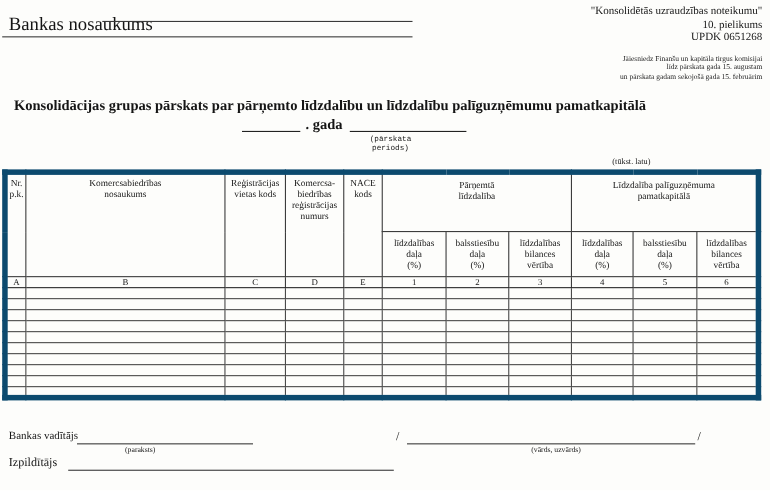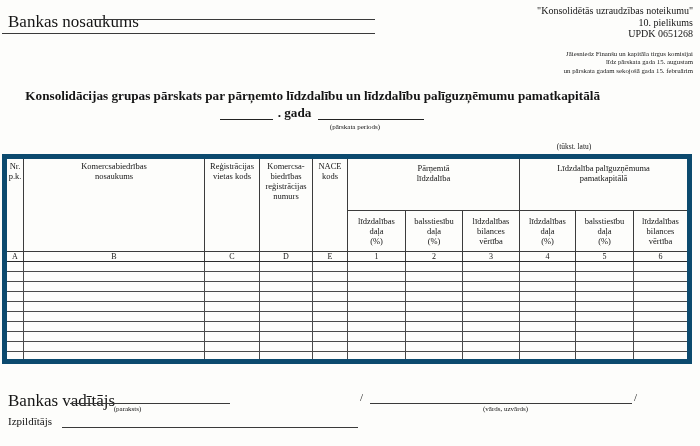--- a/index.html
+++ b/index.html
@@ -14,27 +14,27 @@
   .uline { position:absolute; height:0; border-top:1px solid #3a3a3a; }
 
   
   .bank-label { left:8px; top:12px; font-size:17px; }
 
   
   .ref-block { right:7px; top:5px; text-align:right; font-size:10px; line-height:11.5px; }
   .sub-block { right:7px; top:50px; text-align:right; font-size:6.8px; line-height:8.3px; color:#222; }
 
   
-  .title { left:0; top:88px; width:600px; text-align:right; font-size:13.2px; font-weight:bold; }
+  .title { left:0; top:88px; width:600px; text-align:center; font-size:13.2px; font-weight:bold; }
   .period-line { left:0; top:106px; width:644px; display:flex; justify-content:center; align-items:flex-end; }
   .blank { display:inline-block; border-bottom:1px solid #222; height:14px; }
   .blank.short { width:53px; }
   .blank.long  { width:106px; }
   .gada { font-size:13.2px; font-weight:bold; margin:0 7px 0 5px; line-height:14px; }
-  .period-caption { left:322px; top:123px; width:66px; text-align:center; font-size:7px; }
+  .period-caption { left:322px; top:123px; width:66px; text-align:center; font-size:7px;font-family:Liberation Mono, monospace; }
 
   .units-note { left:546px; top:142px; width:56px; text-align:center; font-size:7.5px; }
 
   
   .main-table {
     position:absolute; left:2px; top:154px; width:685px;
     border-collapse:collapse; table-layout:fixed;
     font-size:8.5px; line-height:10px;
     border:5px solid #0c4a6e;
   }
@@ -45,21 +45,21 @@
     padding:1px 1px;
   }
   .head-top td { vertical-align:top; padding-top:2px; }
   .head-top td.group { height:54px; padding-top:4px; }
   .head-sub td { height:41px; vertical-align:middle; }
   .code-row td { height:10px; line-height:8px; font-size:8px; padding:0;
                  border-top:1.5px solid #2a2a2a; border-bottom:1.5px solid #2a2a2a; }
   .body-row td { height:10px; padding:0; border-color:#4a4a4a; }
 
   
-  .manager-label { left:8px; top:391px; font-size:17px; }
+  .manager-label { left:8px; top:391px; font-size:10px; }
   .sig-caption   { left:80px; top:405px; width:95px; text-align:center; font-size:7px; }
   .slash { font-size:11px; }
   .slash-left  { left:360px; top:391px; }
   .slash-right { left:634px; top:391px; }
   .name-caption { left:468px; top:405px; width:75px; text-align:center; font-size:7px; }
   .executor-label { left:8px; top:415px; font-size:11px; }
   .exec-caption { left:113px; top:429px; width:180px; text-align:center; font-size:7px; }
 </style>
 </head>
 <body>

